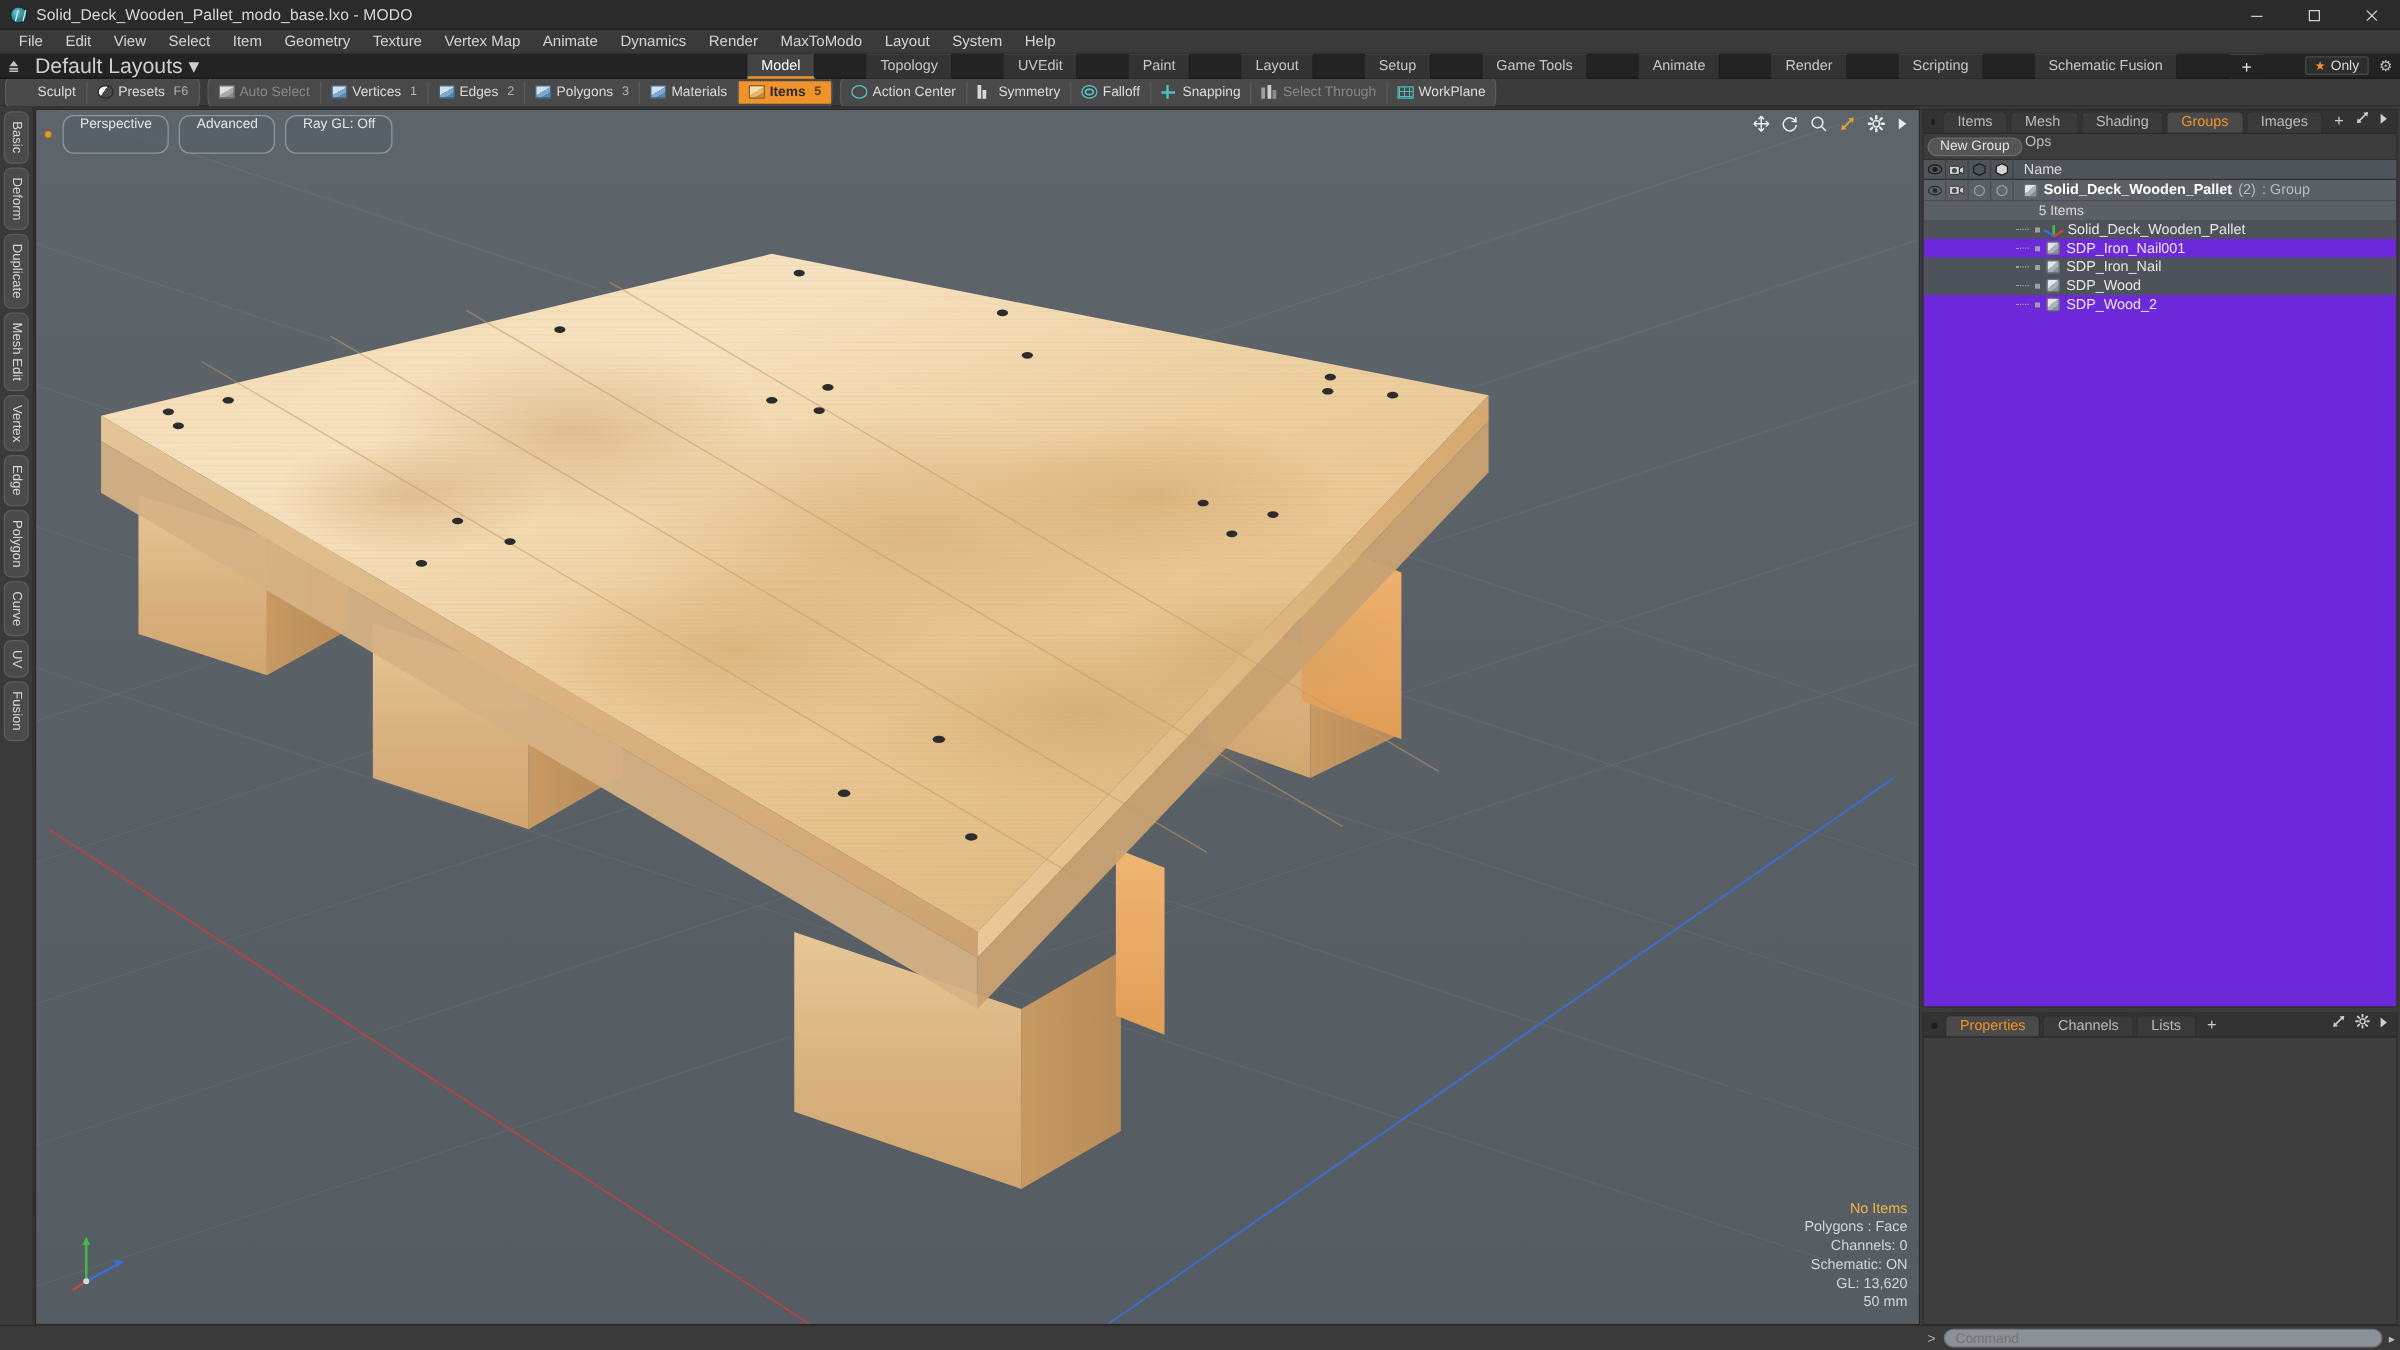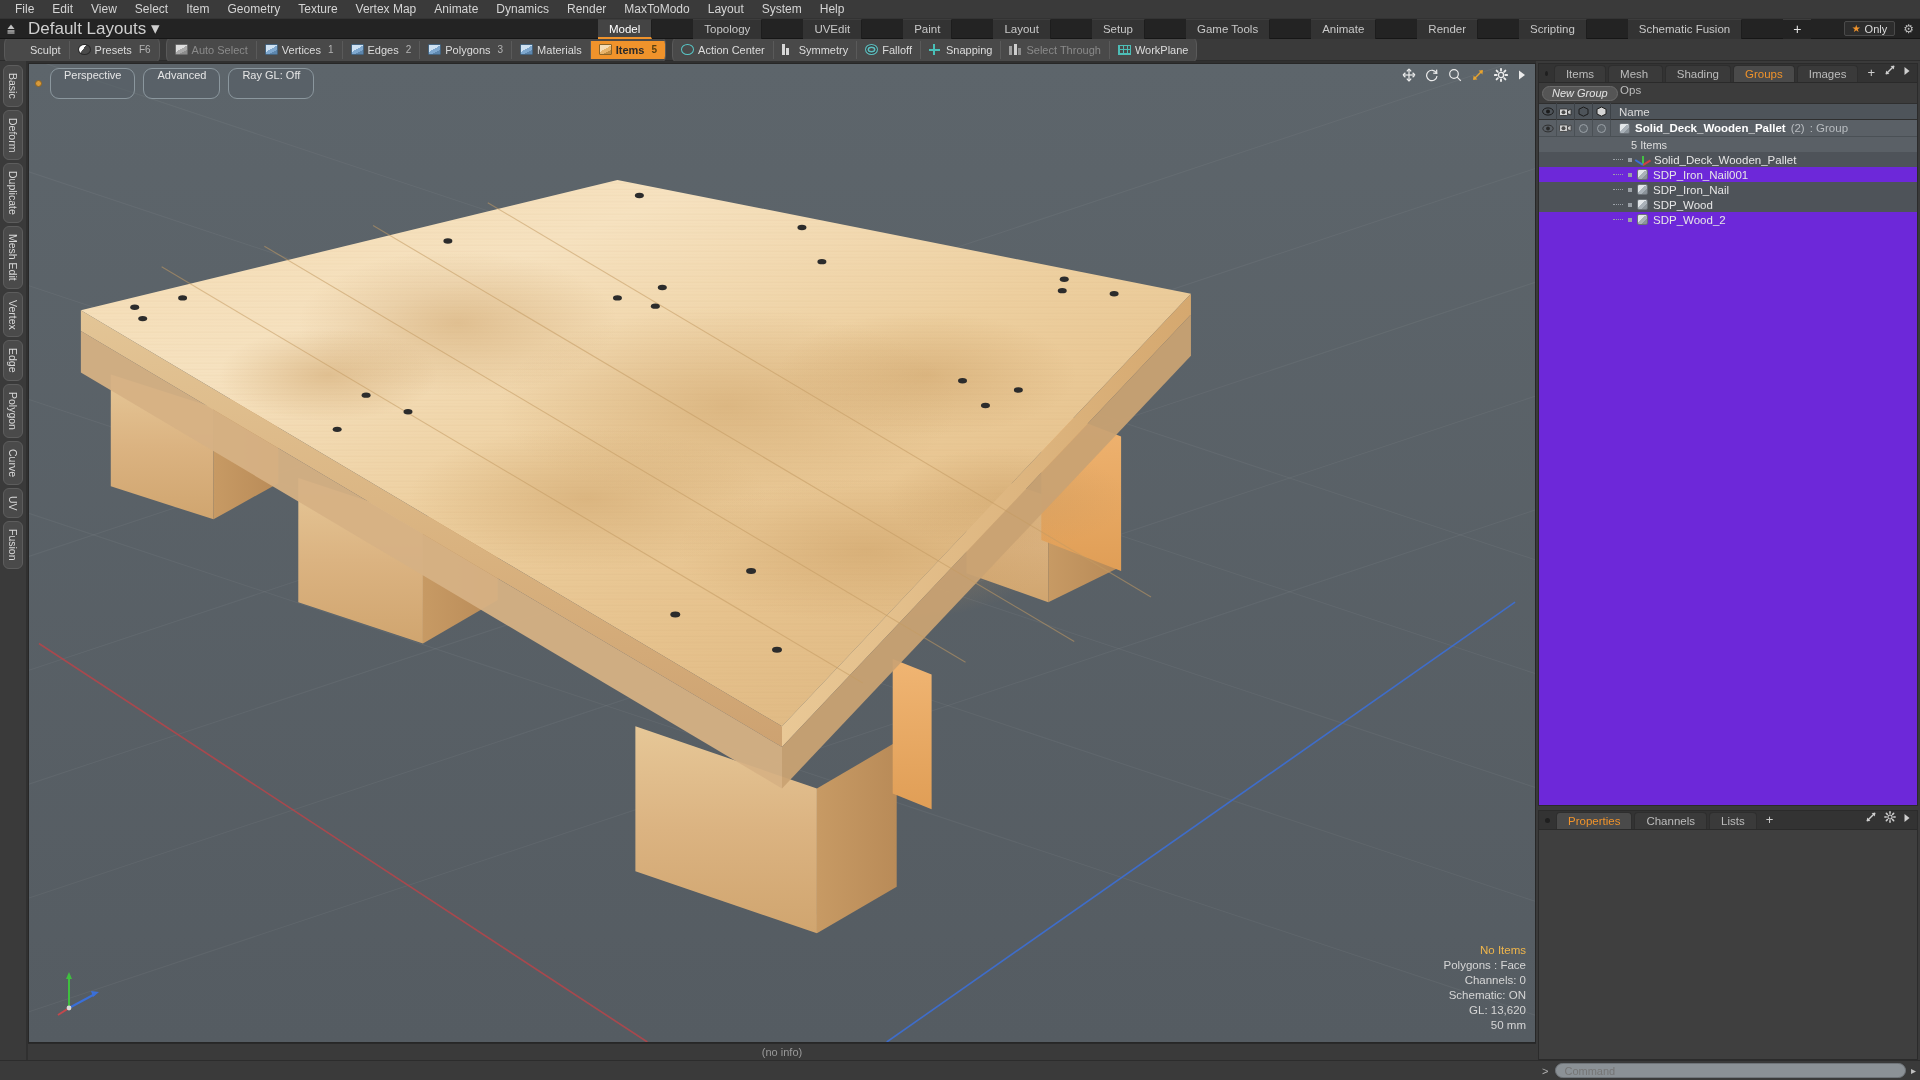--- a/index.html
+++ b/index.html
@@ -146,21 +146,21 @@
   .panel.bottom{ flex:0 0 250px; margin-top:4px; }
   .ptabs{ height:19px; display:flex; align-items:flex-end; background:#333333; border-bottom:1px solid #2a2a2a; padding-left:3px; position:relative;}
   .ptabs .pdot{ width:5px;height:5px;border-radius:50%;background:#1f1f1f; margin:0 6px 6px 3px;}
   .ptab{ height:17px; line-height:16px; padding:0 11px; font-size:11.5px; color:#bcbcbc; background:#3a3a3a;
          border-radius:4px 4px 0 0; margin-right:2px; border:1px solid #2e2e2e; border-bottom:none;}
   .ptab.active{ background:#4a4a4a; color:#f0932b; }
   .ptab.plus{ background:transparent; border:none; color:#cfcfcf; font-size:13px; padding:0 7px;}
   .ptabs-right{ margin-left:auto; display:flex; align-items:center; gap:7px; padding:0 6px 3px 0; color:#c5c5c5;}
   .newgroup-row{ height:20px; display:flex; align-items:center; padding:2px 3px; background:#3c3c3c;}
   .newgroup-btn{ background:#555555; border:1px solid #6b6b6b; border-radius:8px; height:15px; padding:0 9px;
-                 font-size:11px; color:#e4e4e4; line-height:13px;font-style:italic; }
+                 font-size:11px; color:#e4e4e4; line-height:13px; }
   .listhead{ height:17px; display:flex; align-items:center; background:#4e545a; border-top:1px solid #2f2f2f; border-bottom:1px solid #2f2f2f;}
   .lh-col{ width:18px; display:flex; align-items:center; justify-content:center; border-right:1px solid #3c4146; height:17px; }
   .lh-name{ padding-left:8px; font-size:11.5px; color:#dcdcdc; flex:1; }
   .itemrows{ flex:1 1 auto; overflow:hidden; background:#6d28d9; }
   .irow{ display:flex; align-items:center; height:17px; background:#5a6066; border-bottom:1px solid #4a5055;}
   .irow .cell{ width:18px; display:flex; align-items:center; justify-content:center; border-right:1px solid #4a5055; height:17px;}
   .irow .cell .cb{ width:9px;height:9px;border:1px solid #9aa1a7; border-radius:50%; background:#5f666c;}
   .irow .nm{ padding-left:8px; font-size:11.5px; color:#e8e8e8; display:flex; align-items:center; gap:5px;}
   .irow .nm b{ font-weight:bold; color:#fff; }
   .irow .nm .meta{ color:#b8bcc0; font-weight:normal;}
@@ -187,20 +187,42 @@
     flex:1 1 auto; height:15px; background:#8b9196; border:1px solid #6f7479; border-radius:8px;
     font-size:11px; color:#2d2d2d; padding:0 8px; line-height:13px;
   }
   .cmd-arrow{ color:#c0c0c0; font-size:10px; }
 </style>
 </head>
 <body>
 
 <div class="app">
 
+  <div class="titlebar">
+    <div class="appicon"></div>
+    <div class="ttl">Solid_Deck_Wooden_Pallet_modo_base.lxo - MODO</div>
+    <div class="wbtns">
+      <div class="wbtn">
+        <svg width="11" height="11" viewBox="0 0 11 11">
+            <line x1="1" y1="6" x2="10" y2="6" stroke="#d0d0d0" stroke-width="1"></line>
+          </svg>
+      </div>
+      <div class="wbtn">
+        <svg width="11" height="11" viewBox="0 0 11 11">
+            <rect x="1.5" y="1.5" width="8" height="8" fill="none" stroke="#d0d0d0" stroke-width="1"></rect>
+          </svg>
+      </div>
+      <div class="wbtn close">
+        <svg width="11" height="11" viewBox="0 0 11 11">
+            <line x1="1.5" y1="1.5" x2="9.5" y2="9.5" stroke="#d0d0d0" stroke-width="1.1"></line>
+            <line x1="9.5" y1="1.5" x2="1.5" y2="9.5" stroke="#d0d0d0" stroke-width="1.1"></line>
+          </svg>
+      </div>
+    </div>
+  </div>
 
   <div class="menubar">
     <div class="mi">File</div>
     <div class="mi">Edit</div>
     <div class="mi">View</div>
     <div class="mi">Select</div>
     <div class="mi">Item</div>
     <div class="mi">Geometry</div>
     <div class="mi">Texture</div>
     <div class="mi">Vertex Map</div>
@@ -552,23 +574,20 @@
         <div class="vp-stats">
           <div class="hl">No Items</div>
           <div>Polygons : Face</div>
           <div>Channels: 0</div>
           <div>Schematic: ON</div>
           <div>GL: 13,620</div>
           <div>50 mm</div>
         </div>
       </div>
 
-      <div class="vp-bottom">
-        <span>(no info)</span>
-      </div>
     </div>
 
     <div class="rightcol">
 
       <div class="panel top">
         <div class="ptabs">
           <span class="pdot"></span>
           <div class="ptab">Items</div>
           <div class="ptab">Mesh Ops</div>
           <div class="ptab">Shading</div>

